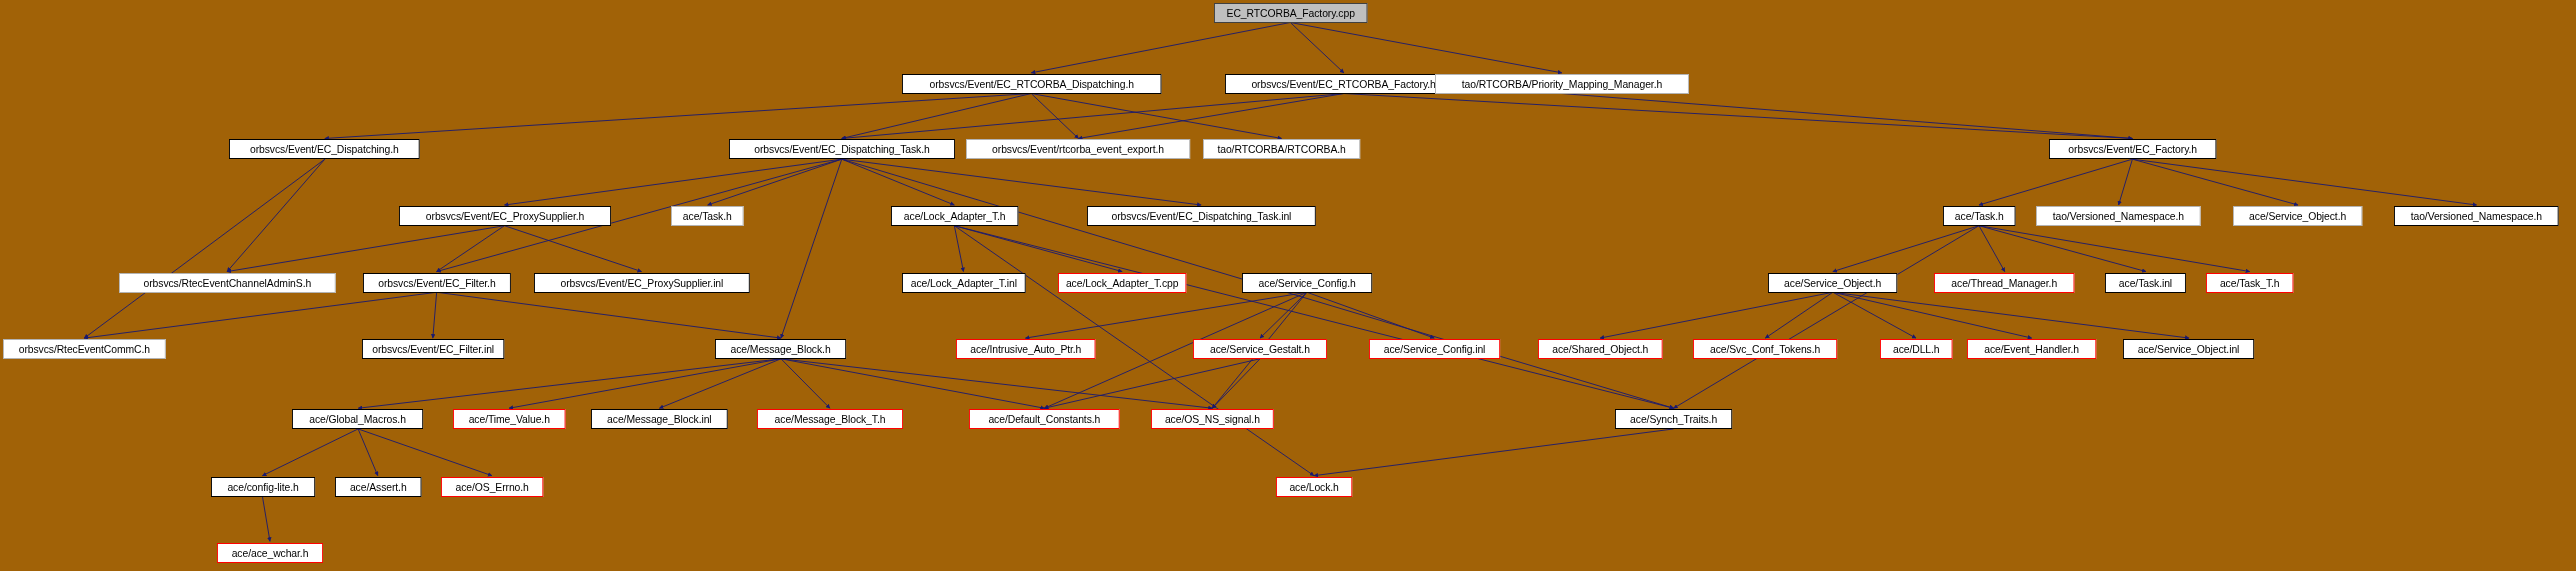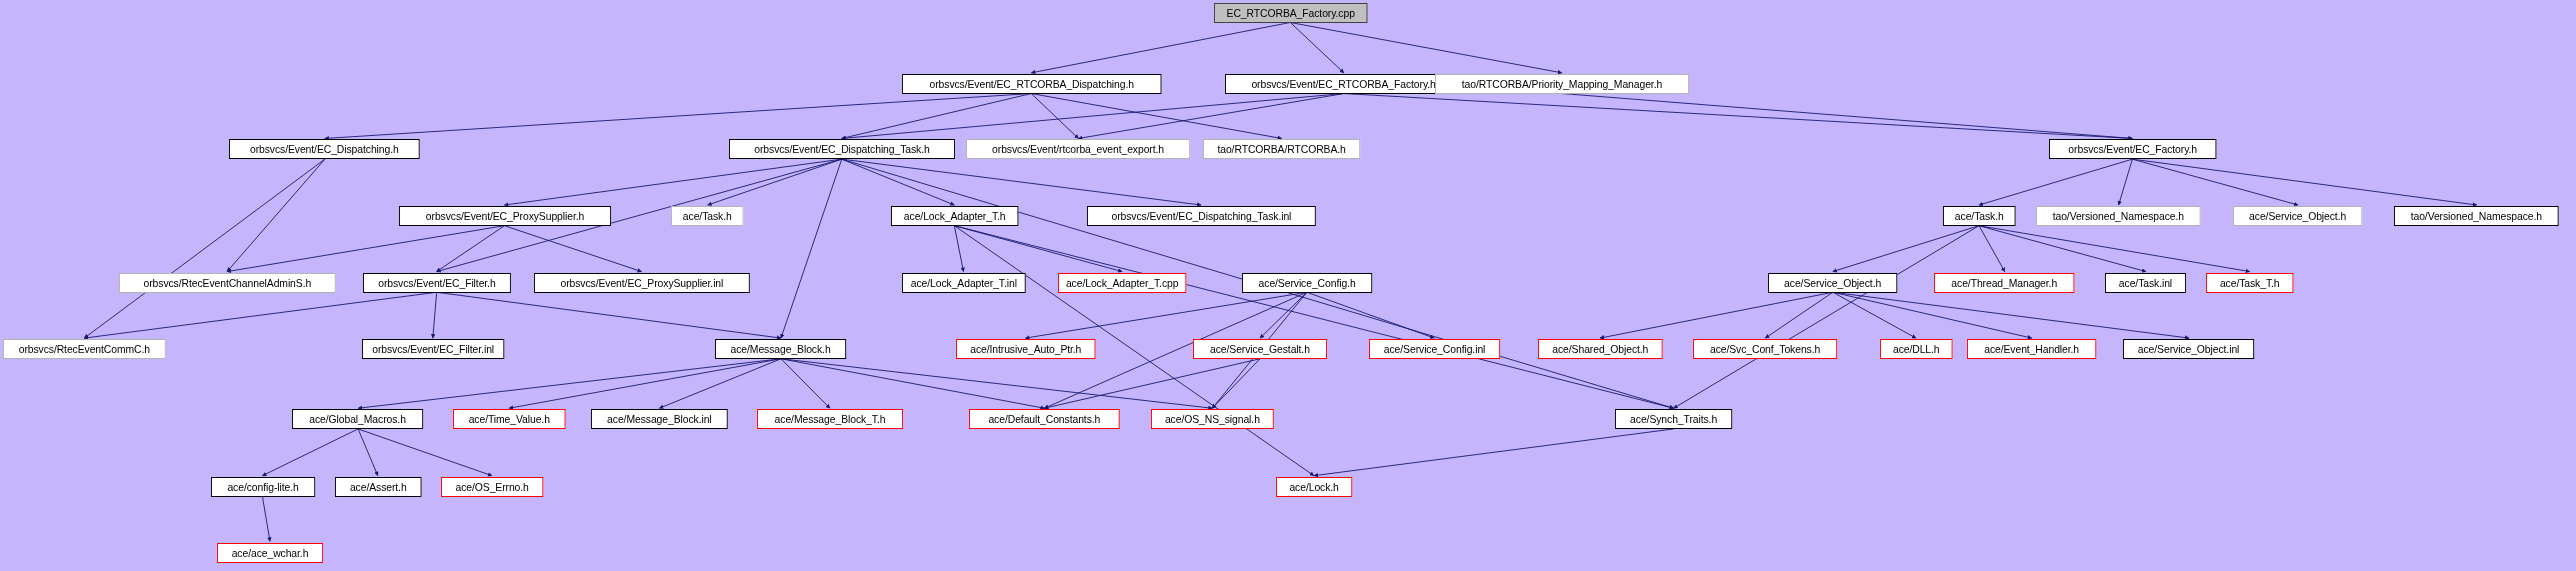--- a/index.html
+++ b/index.html
@@ -4,21 +4,21 @@
 <style>
   html, body {
     margin: 0;
     padding: 0;
     background: #ffffff;
   }
   #canvas {
     position: relative;
     width: 2576px;
     height: 571px;
-    background: #c4b5fd;
+    background: #a16207;
     font-family: "Liberation Sans", sans-serif;
     overflow: hidden;
   }
   #edges {
     position: absolute;
     left: 0;
     top: 0;
     width: 2576px;
     height: 571px;
     pointer-events: none;

